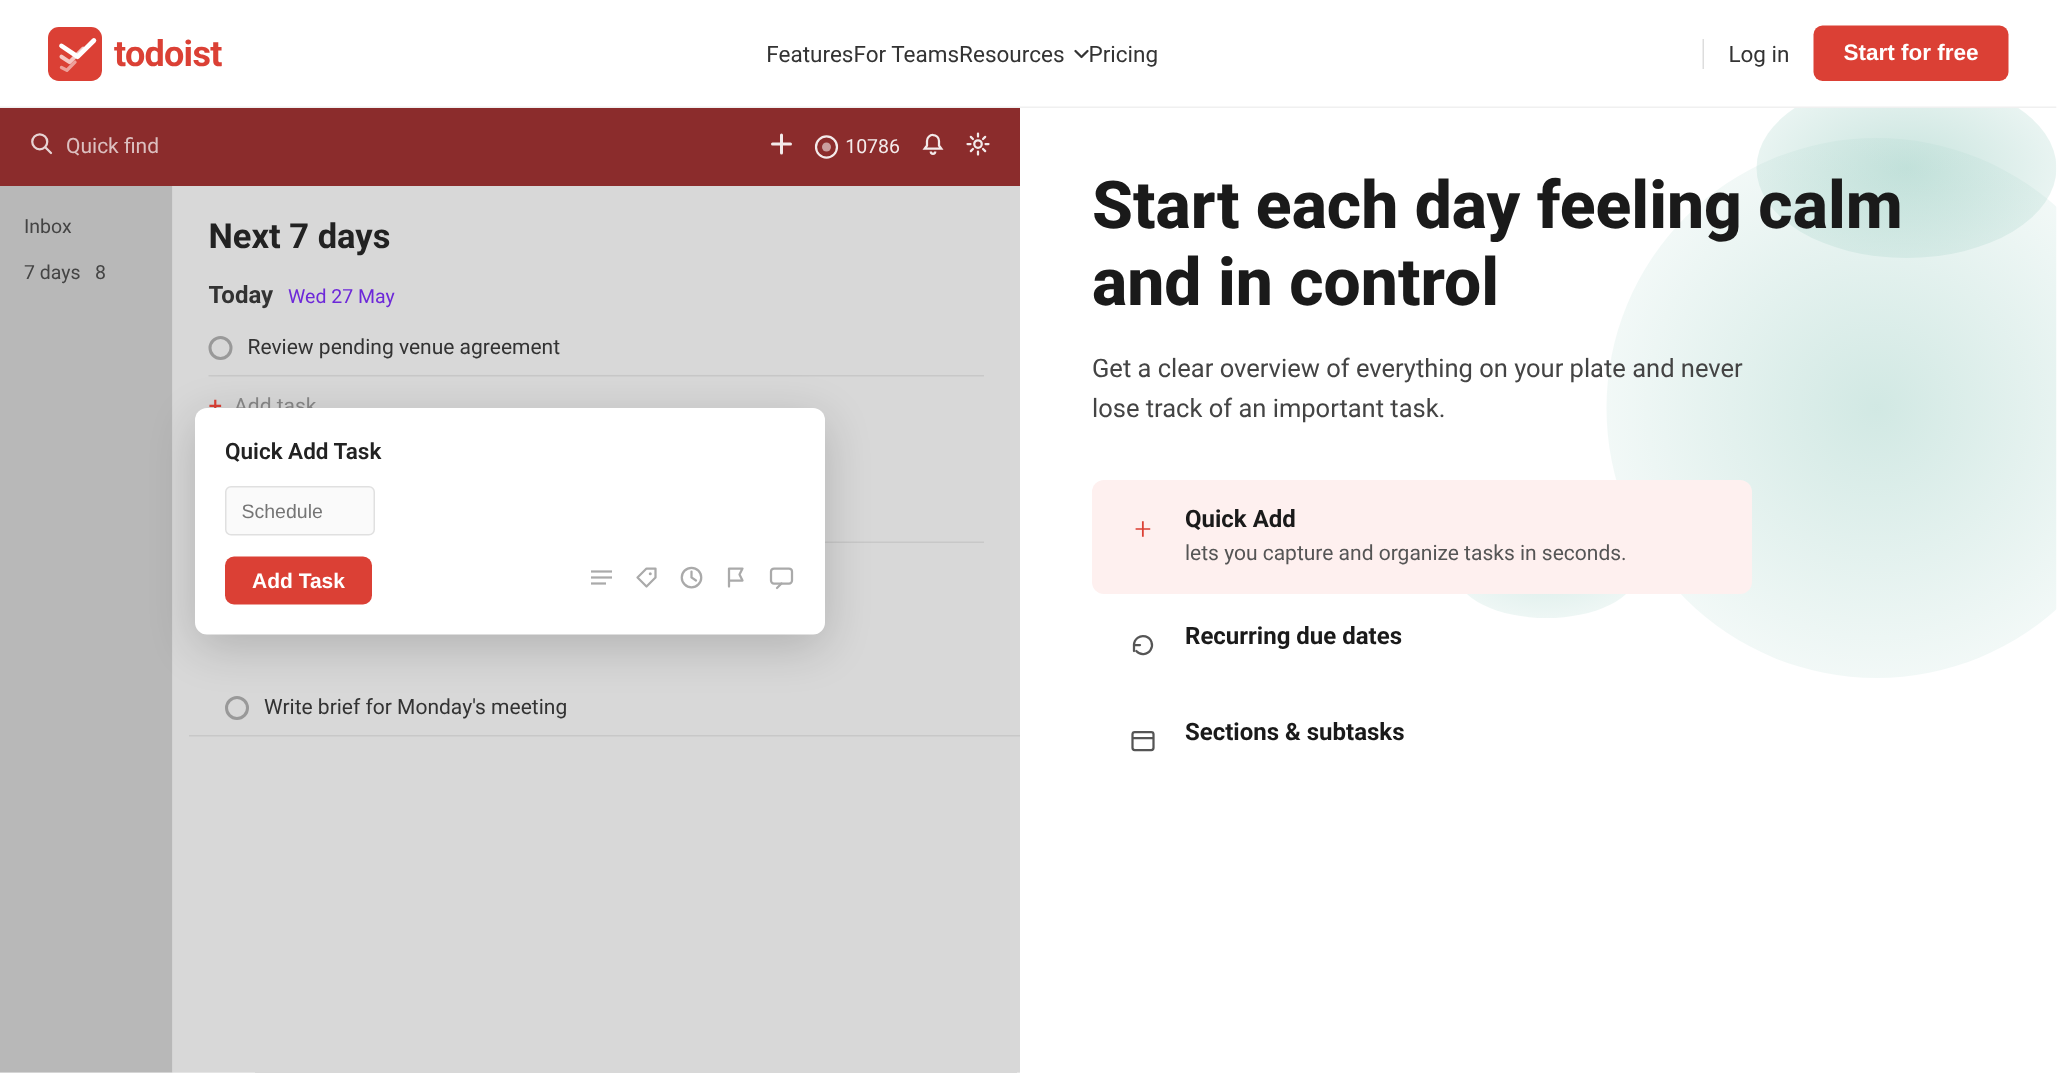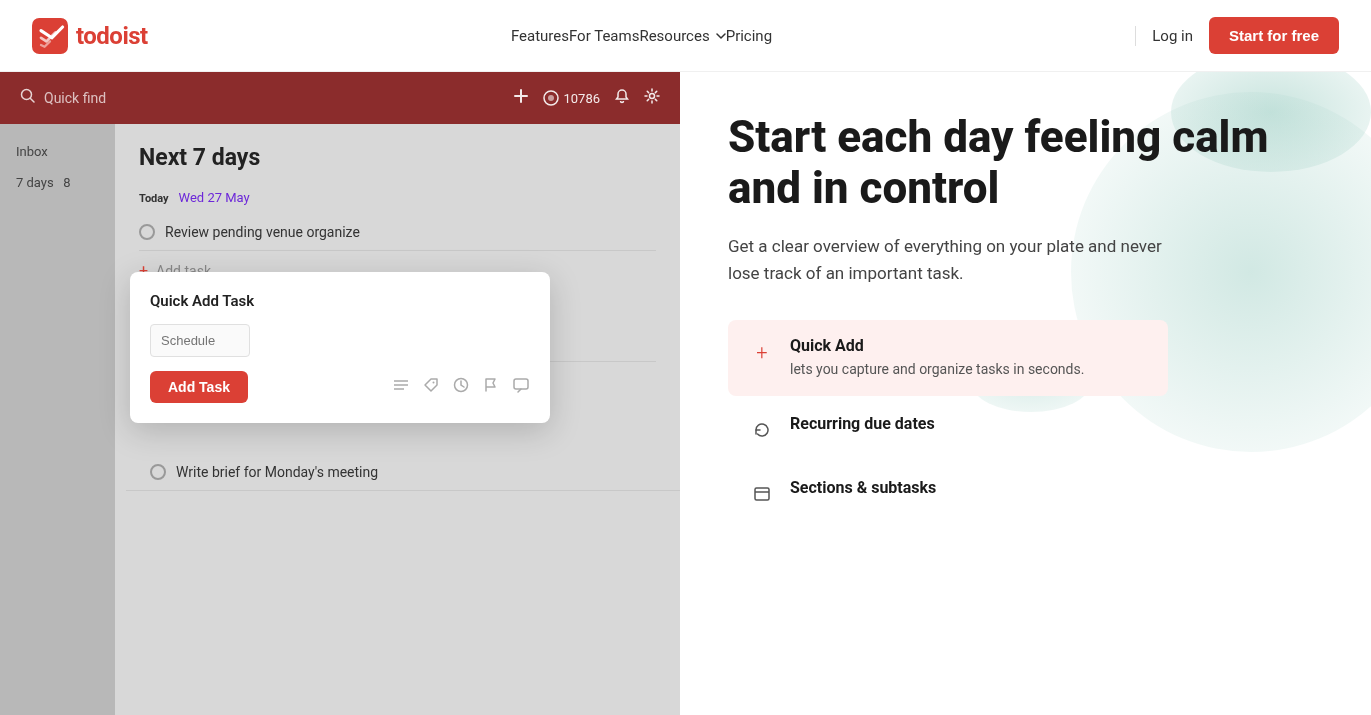--- a/index.html
+++ b/index.html
@@ -62,21 +62,21 @@
       padding: 10px 0; border-bottom: 1px solid #c8c8c8;
     }
     .task-circle {
       width: 16px; height: 16px; border-radius: 50%; border: 2px solid #999; flex-shrink: 0;
     }
     .task-text { font-size: 14px; color: #333; }
     .add-task-row { display: flex; align-items: center; gap: 8px; padding: 10px 0; cursor: pointer; }
     .add-task-plus { color: #db4035; font-size: 16px; }
     .add-task-label { font-size: 14px; color: #888; }
     .section-divider { margin: 16px 0 8px; }
-    .section-day { font-size: 11px; font-weight: 700; color: #333; }
+    .section-day { font-size: 16px; font-weight: 700; color: #333; }
     .section-date { font-size: 13px; color: #6d28d9; margin-left: 6px; }
 
     
     .quick-add-modal {
       position: absolute; left: 130px; top: 200px;
       background: #fff; border-radius: 8px;
       box-shadow: 0 8px 32px rgba(0,0,0,0.18);
       width: 420px; padding: 20px; z-index: 50;
     }
     .modal-title { font-size: 15px; font-weight: 600; color: #222; margin-bottom: 14px; }
@@ -231,21 +231,21 @@
 
     <div class="app-main">
       <div class="app-page-title">Next 7 days</div>
 
       <div class="section-divider">
         <span class="section-day">Today</span>
         <span class="section-date">Wed 27 May</span>
       </div>
       <div class="app-task-row">
         <div class="task-circle"></div>
-        <span class="task-text">Review pending venue organize</span>
+        <span class="task-text">Review pending venue agreement</span>
       </div>
 
       <div class="add-task-row">
         <span class="add-task-plus">+</span>
         <span class="add-task-label">Add task</span>
       </div>
 
       <div class="section-divider" style="margin-top:8px;">
         <span class="section-day">Wednesday</span>
         <span class="section-date">Fri 29 May</span>

